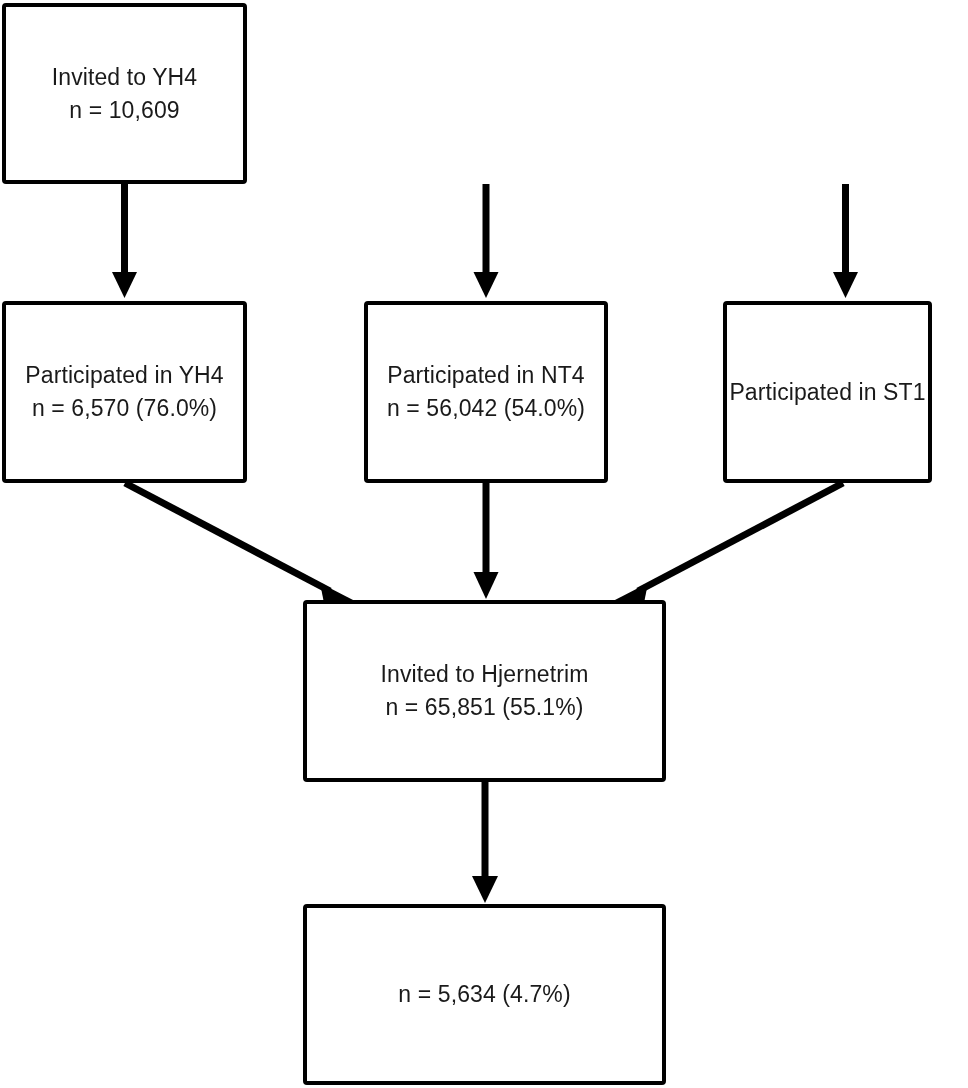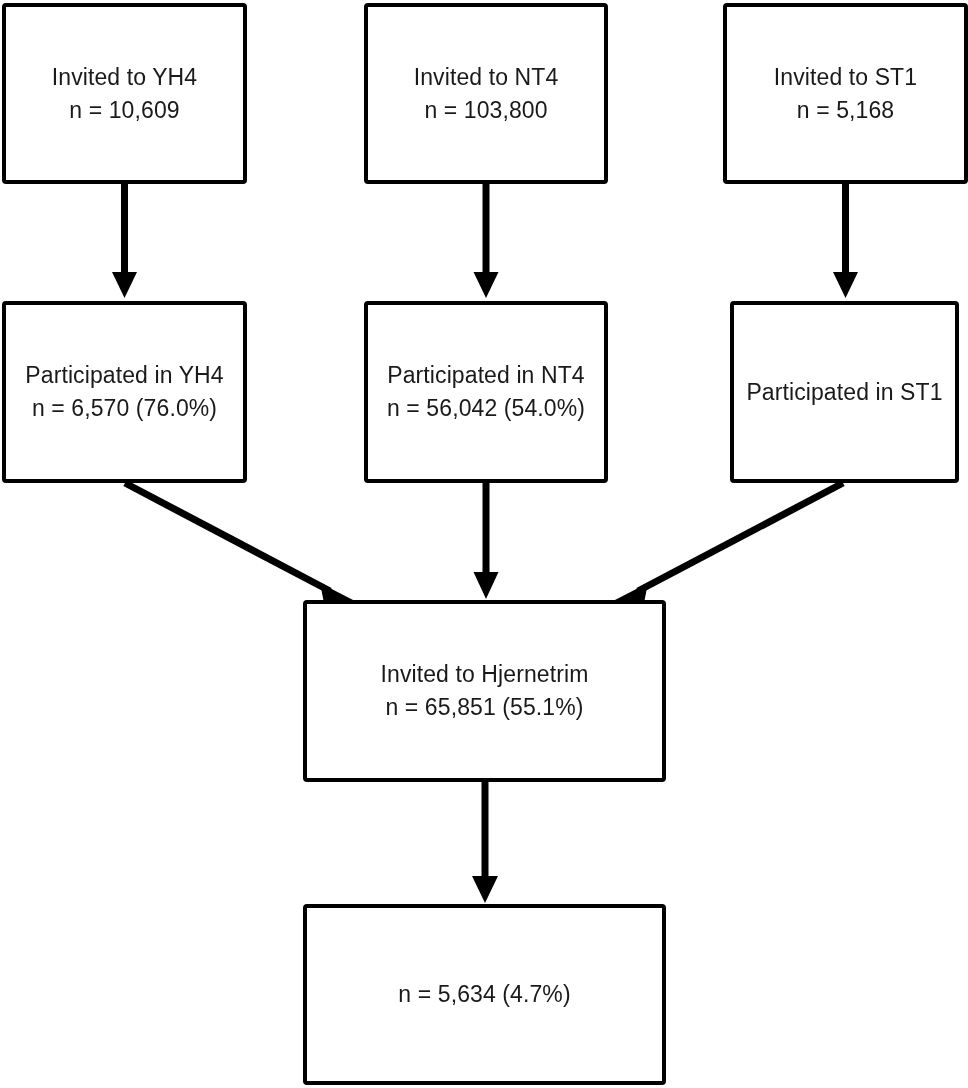--- a/index.html
+++ b/index.html
@@ -47,21 +47,21 @@
     letter-spacing: 0.1px;
     white-space: nowrap;
   }
   
   #node-invited-yh4 { left: 2px;   top: 3px;  width: 245px; height: 181px; }
   #node-invited-nt4 { left: 364px; top: 3px;  width: 244px; height: 181px; }
   #node-invited-st1 { left: 723px; top: 3px;  width: 245px; height: 181px; }
   
   #node-participated-yh4 { left: 2px;   top: 301px; width: 245px; height: 182px; }
   #node-participated-nt4 { left: 364px; top: 301px; width: 244px; height: 182px; }
-  #node-participated-st1 { left: 723px; top: 301px; width: 229px; height: 182px; margin-left: 7px; }
+  #node-participated-st1 { left: 723px; top: 301px; width: 209px; height: 182px; }
   
   #node-invited-hjernetrim { left: 303px; top: 600px; width: 363px; height: 182px; }
   
   #node-included-study { left: 303px; top: 904px; width: 363px; height: 181px; }
 </style>
 </head>
 <body>
 
 <div id="flow-canvas">
 
@@ -101,29 +101,21 @@
       <line x1="485" y1="782" x2="485" y2="878" stroke="#000000" stroke-width="7"></line>
       <polygon points="472,876 498,876 485,903" fill="#000000"></polygon>
     </g>
   </svg>
 
   <div class="node" id="node-invited-yh4">
     <div class="node-line">Invited to YH4</div>
     <div class="node-line">n = 10,609</div>
   </div>
 
-  <div class="node" id="node-invited-nt4">
-    <div class="node-line">Invited to NT4</div>
-    <div class="node-line">n = 103,800</div>
-  </div>
 
-  <div class="node" id="node-invited-st1">
-    <div class="node-line">Invited to ST1</div>
-    <div class="node-line">n = 5,168</div>
-  </div>
 
   <div class="node" id="node-participated-yh4">
     <div class="node-line">Participated in YH4</div>
     <div class="node-line">n = 6,570 (76.0%)</div>
   </div>
 
   <div class="node" id="node-participated-nt4">
     <div class="node-line">Participated in NT4</div>
     <div class="node-line">n = 56,042 (54.0%)</div>
   </div>

